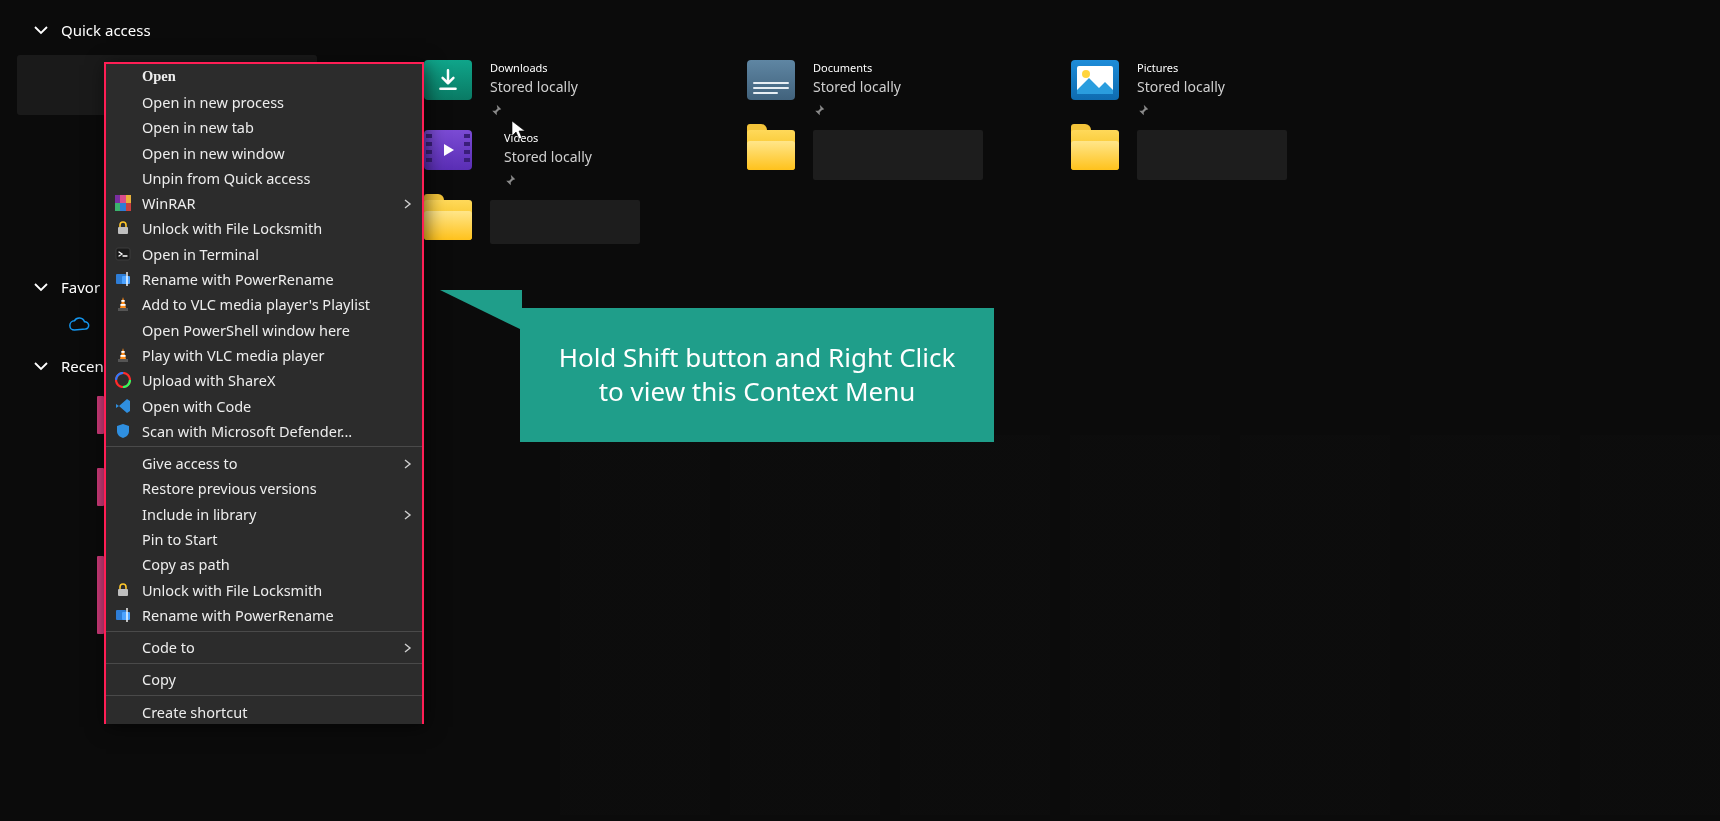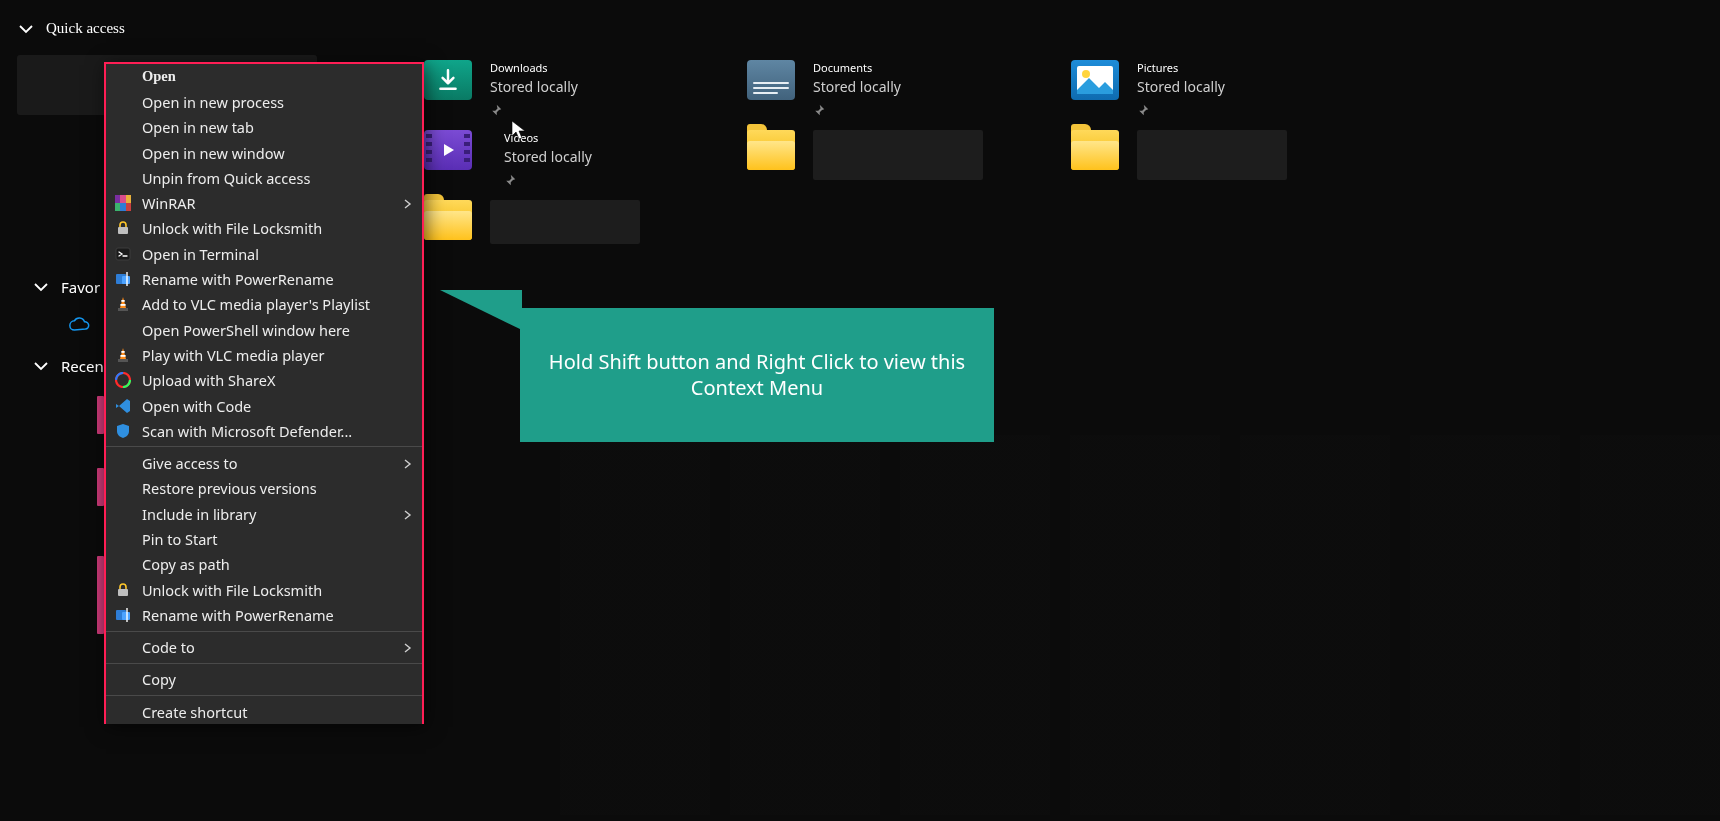--- a/index.html
+++ b/index.html
@@ -36,41 +36,41 @@
 
   
   .ctx{position:absolute;left:104px;top:62px;width:320px;background:#2c2c2c;border:2px solid #ff1e55;border-bottom:none;box-shadow:2px 3px 18px rgba(0,0,0,.6);}
   .ctx .row{display:flex;align-items:center;height:25.3px;padding:0 10px 0 36px;position:relative;color:#ededed;font-size:14.5px;cursor:default;}
   .ctx .row.bold{font-weight:600;font-family:Liberation Serif, serif;}
   .ctx .row .ico{position:absolute;left:8px;top:50%;transform:translateY(-50%);width:18px;height:18px;display:flex;align-items:center;justify-content:center;}
   .ctx .row .chev{position:absolute;right:10px;top:50%;transform:translateY(-50%);}
   .ctx hr{border:none;border-top:1px solid #4a4a4a;margin:3px 0;}
 
   
-  .callout{position:absolute;left:520px;top:308px;width:474px;height:134px;background:#1f9e8a;color:#fff;display:flex;align-items:center;justify-content:center;text-align:center;font-size:20px;line-height:1.3;padding:0 24px;}
+  .callout{position:absolute;left:520px;top:308px;width:474px;height:134px;background:#1f9e8a;color:#fff;display:flex;align-items:center;justify-content:center;text-align:center;font-size:26px;line-height:1.3;padding:0 24px;}
   .callout::before{content:"";position:absolute;left:-80px;top:-18px;width:0;height:0;border-right:82px solid #1f9e8a;border-top:0 solid transparent;border-bottom:40px solid transparent;}
 
   
   .cursor{position:absolute;left:511px;top:120px;pointer-events:none;}
 
   
   .cloud{position:absolute;left:68px;top:315px;}
 
   
   .bottom-fade{position:absolute;left:560px;right:0;top:435px;height:380px;background:repeating-linear-gradient(90deg,#0f0f0f 0 150px,#0b0b0b 150px 170px);opacity:.35;}
 
   
   .pink-sliver{position:absolute;left:97px;width:7px;height:38px;background:#d13b7b;border-radius:1px;}
 </style>
 </head>
 <body>
 
 <div class="bottom-fade"></div>
 
-<div class="sec-head" style="left:18px;top:20px;font-family:Liberation Serif, serif;">
+<div class="sec-head" style="left:33px;top:20px;">
   <svg width="16" height="16" viewBox="0 0 16 16">
       <path d="M2 5l6 6 6-6" fill="none" stroke="#fff" stroke-width="1.8"></path>
     </svg>
   <span class="lbl">Quick access</span>
 </div>
 
 <div class="sec-head" style="left:33px;top:277px;">
   <svg width="16" height="16" viewBox="0 0 16 16">
       <path d="M2 5l6 6 6-6" fill="none" stroke="#fff" stroke-width="1.8"></path>
     </svg>

